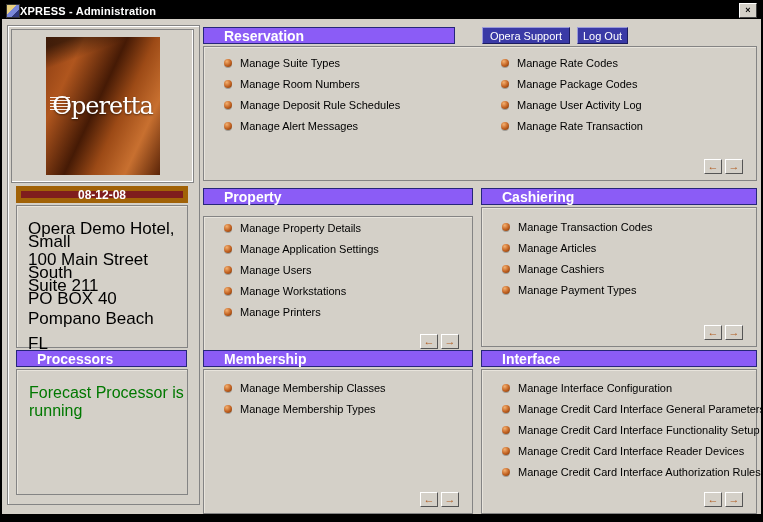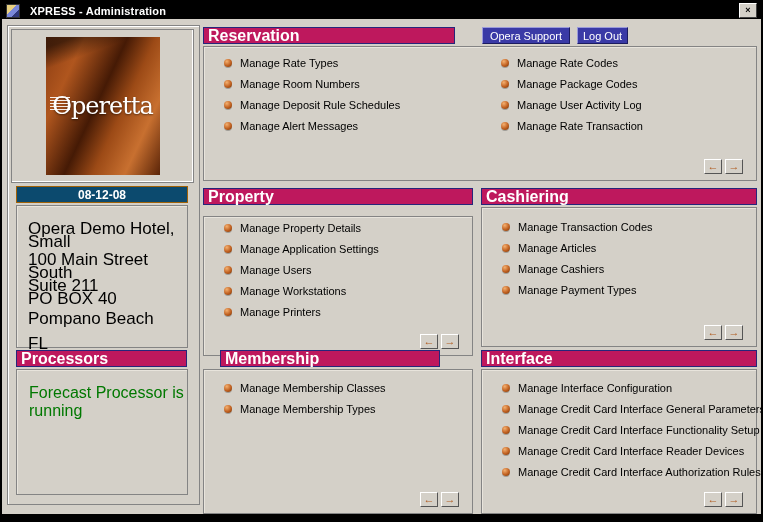--- a/index.html
+++ b/index.html
@@ -1,30 +1,30 @@
 <!DOCTYPE html>
 <html><head>
 <meta charset="utf-8">
 <style>
   html,body{margin:0;padding:0;background:#9a9a9a;font-family:"Liberation Sans",sans-serif;}
   #window{position:relative;width:763px;height:522px;box-sizing:border-box;
     background:#d4d0c8;border:2px solid #000;border-bottom-width:8px;overflow:hidden;}
   
   .titlebar{position:absolute;left:0;top:0;right:0;height:17px;background:#000;
-    display:flex;align-items:center;padding:0 4px;gap:10px;}
+    display:flex;align-items:center;padding:0 4px;gap:0;}
   .app-icon{width:12px;height:12px;border:1px solid #333;flex:0 0 auto;
     background:linear-gradient(135deg,#e8d080 0 38%,#7a88d8 38% 68%,#30387a 68% 100%);}
   .title-text{color:#fff;font-size:11px;font-weight:bold;flex:1;letter-spacing:.2px;}
   .close-btn{width:16px;height:13px;background:#d4d0c8;border:1px solid;
     border-color:#fff #404040 #404040 #fff;font-size:9px;font-weight:bold;color:#000;
     display:flex;align-items:center;justify-content:center;line-height:1;cursor:default;}
   
-  .hdr{position:absolute;height:17px;background:#be185d;border:1px solid #26267a;
-    box-sizing:border-box;color:#fff;font-size:16px;font-weight:bold;
-    display:flex;align-items:center;padding-left:4px;}
+  .hdr{position:absolute;height:17px;background:#8b5cf6;border:1px solid #26267a;
+    box-sizing:border-box;color:#fff;font-size:14px;font-weight:bold;
+    display:flex;align-items:center;padding-left:20px;}
   .box{position:absolute;border:1px solid #848484;box-sizing:border-box;
     box-shadow:inset 1px 1px 0 #e8e4dc;background:#d4d0c8;}
   .item{display:flex;align-items:center;height:21px;padding-left:20px;cursor:default;}
   .bullet{width:8px;height:8px;border-radius:50%;flex:0 0 auto;margin-right:8px;
     background:radial-gradient(circle at 35% 30%,#f4b070,#c06020 55%,#6e3208 100%);
     box-shadow:0 1px 0 rgba(0,0,0,.25);}
   .item-label{font-size:11px;color:#000;white-space:nowrap;}
   .pager{position:absolute;right:13px;bottom:6px;display:flex;gap:3px;}
   .pager button{width:18px;height:15px;background:#d4d0c8;border:1px solid;
     border-color:#fff #555 #555 #fff;color:#b05a1e;font-weight:bold;font-size:11px;
@@ -41,41 +41,41 @@
     display:flex;align-items:center;justify-content:center;}
   .logo-img{width:114px;height:138px;position:relative;overflow:hidden;
     background:
       linear-gradient(160deg,rgba(0,0,0,.55) 0 6%,transparent 18%),
       linear-gradient(115deg,#8a3c12 0%,#b0561e 22%,#451a05 46%,#9c4a16 62%,#c87030 80%,#5a2408 100%);
     display:flex;align-items:center;justify-content:center;}
   .logo-text{color:#fff;font-family:"DejaVu Serif",serif;font-size:24px;letter-spacing:-1px;
     text-shadow:0 1px 2px rgba(0,0,0,.5);}
   .speedlines{position:absolute;left:4px;top:60px;width:20px;height:13px;
     background:repeating-linear-gradient(to bottom,#fff 0 1px,transparent 1px 3px);opacity:.9;}
-  .date-bar{position:absolute;left:14px;top:184px;width:172px;height:17px;background:#0c4a6e;
-    border:1px solid #a16207;box-sizing:border-box;color:#fff;font-size:12px;font-weight:bold;
+  .date-bar{position:absolute;left:14px;top:184px;width:172px;height:17px;background:#7f1d1d;
+    border:5px solid #a16207;box-sizing:border-box;color:#fff;font-size:12px;font-weight:bold;
     display:flex;align-items:center;justify-content:center;}
   .addr-box{position:absolute;left:14px;top:203px;width:172px;height:143px;
     border:1px solid #848484;box-sizing:border-box;padding:10px 0 0 11px;}
   .addr-box div{font-size:17px;line-height:13px;}
   .a1{margin-top:6px;} .a2{margin-top:5px;} .a3{margin-top:0px;} .a4{margin-top:0px;}
   .a5{margin-top:7px;} .a6{margin-top:12px;} .a7{margin-top:5px;}
   .proc-hdr{left:14px;top:348px;width:171px;}
   .proc-box{left:14px;top:367px;width:172px;height:126px;}
   .proc-status{font-size:16px;color:#007800;margin:14px 0 0 12px;}
   
   .res-hdr{left:201px;top:25px;width:252px;}
   .res-box{left:201px;top:44px;width:554px;height:135px;}
   .col{position:absolute;top:5px;}
   .col-l{left:0;} .col-r{left:277px;}
   .prop-hdr{left:201px;top:186px;width:270px;}
   .prop-box{left:201px;top:214px;width:270px;height:140px;}
   .cash-hdr{left:479px;top:186px;width:276px;}
   .cash-box{left:479px;top:205px;width:276px;height:140px;padding-top:8px;}
-  .memb-hdr{left:218px;top:348px;width:220px;}
+  .memb-hdr{left:201px;top:348px;width:270px;}
   .memb-box{left:201px;top:367px;width:270px;height:145px;padding-top:7px;}
   .ifc-hdr{left:479px;top:348px;width:276px;}
   .ifc-box{left:479px;top:367px;width:276px;height:145px;padding-top:7px;}
 </style>
 </head>
 <body>
 
 <div id="window">
 
   <div class="titlebar">
@@ -111,21 +111,21 @@
   </div>
 
   <div class="top-btn" style="left:480px;width:88px;">Opera Support</div>
   <div class="top-btn" style="left:575px;width:51px;">Log Out</div>
 
   <div class="hdr res-hdr">Reservation</div>
   <div class="box res-box">
     <div class="col col-l">
       <div class="item">
           <span class="bullet"></span>
-          <span class="item-label">Manage Rate Types</span>
+          <span class="item-label">Manage Suite Types</span>
         </div>
       <div class="item">
           <span class="bullet"></span>
           <span class="item-label">Manage Room Numbers</span>
         </div>
       <div class="item">
           <span class="bullet"></span>
           <span class="item-label">Manage Deposit Rule Schedules</span>
         </div>
       <div class="item">

